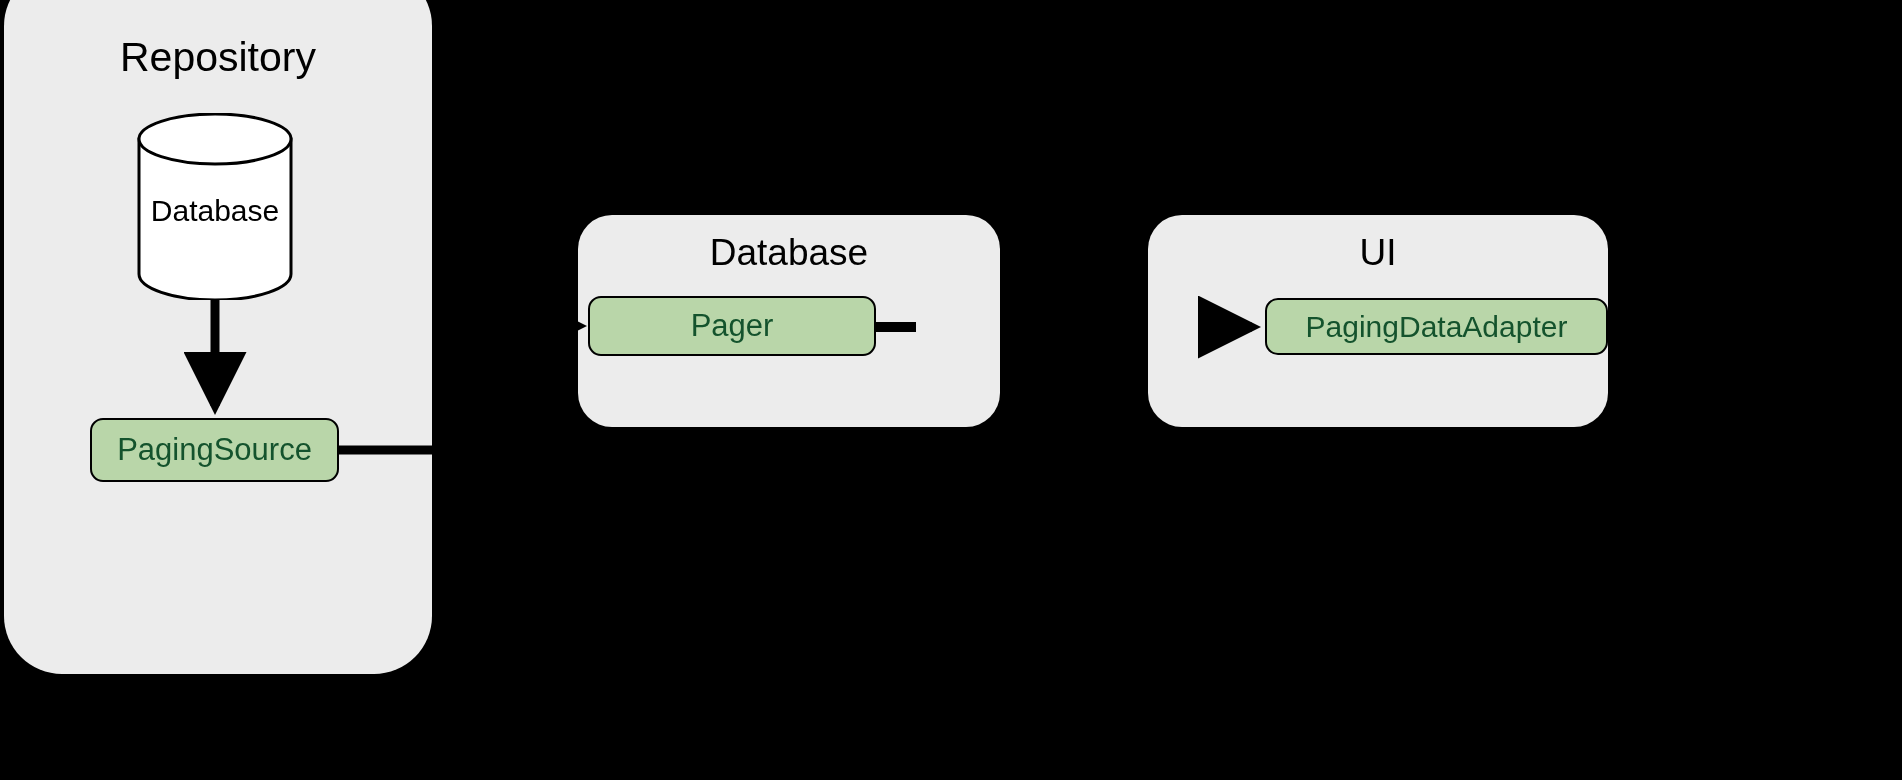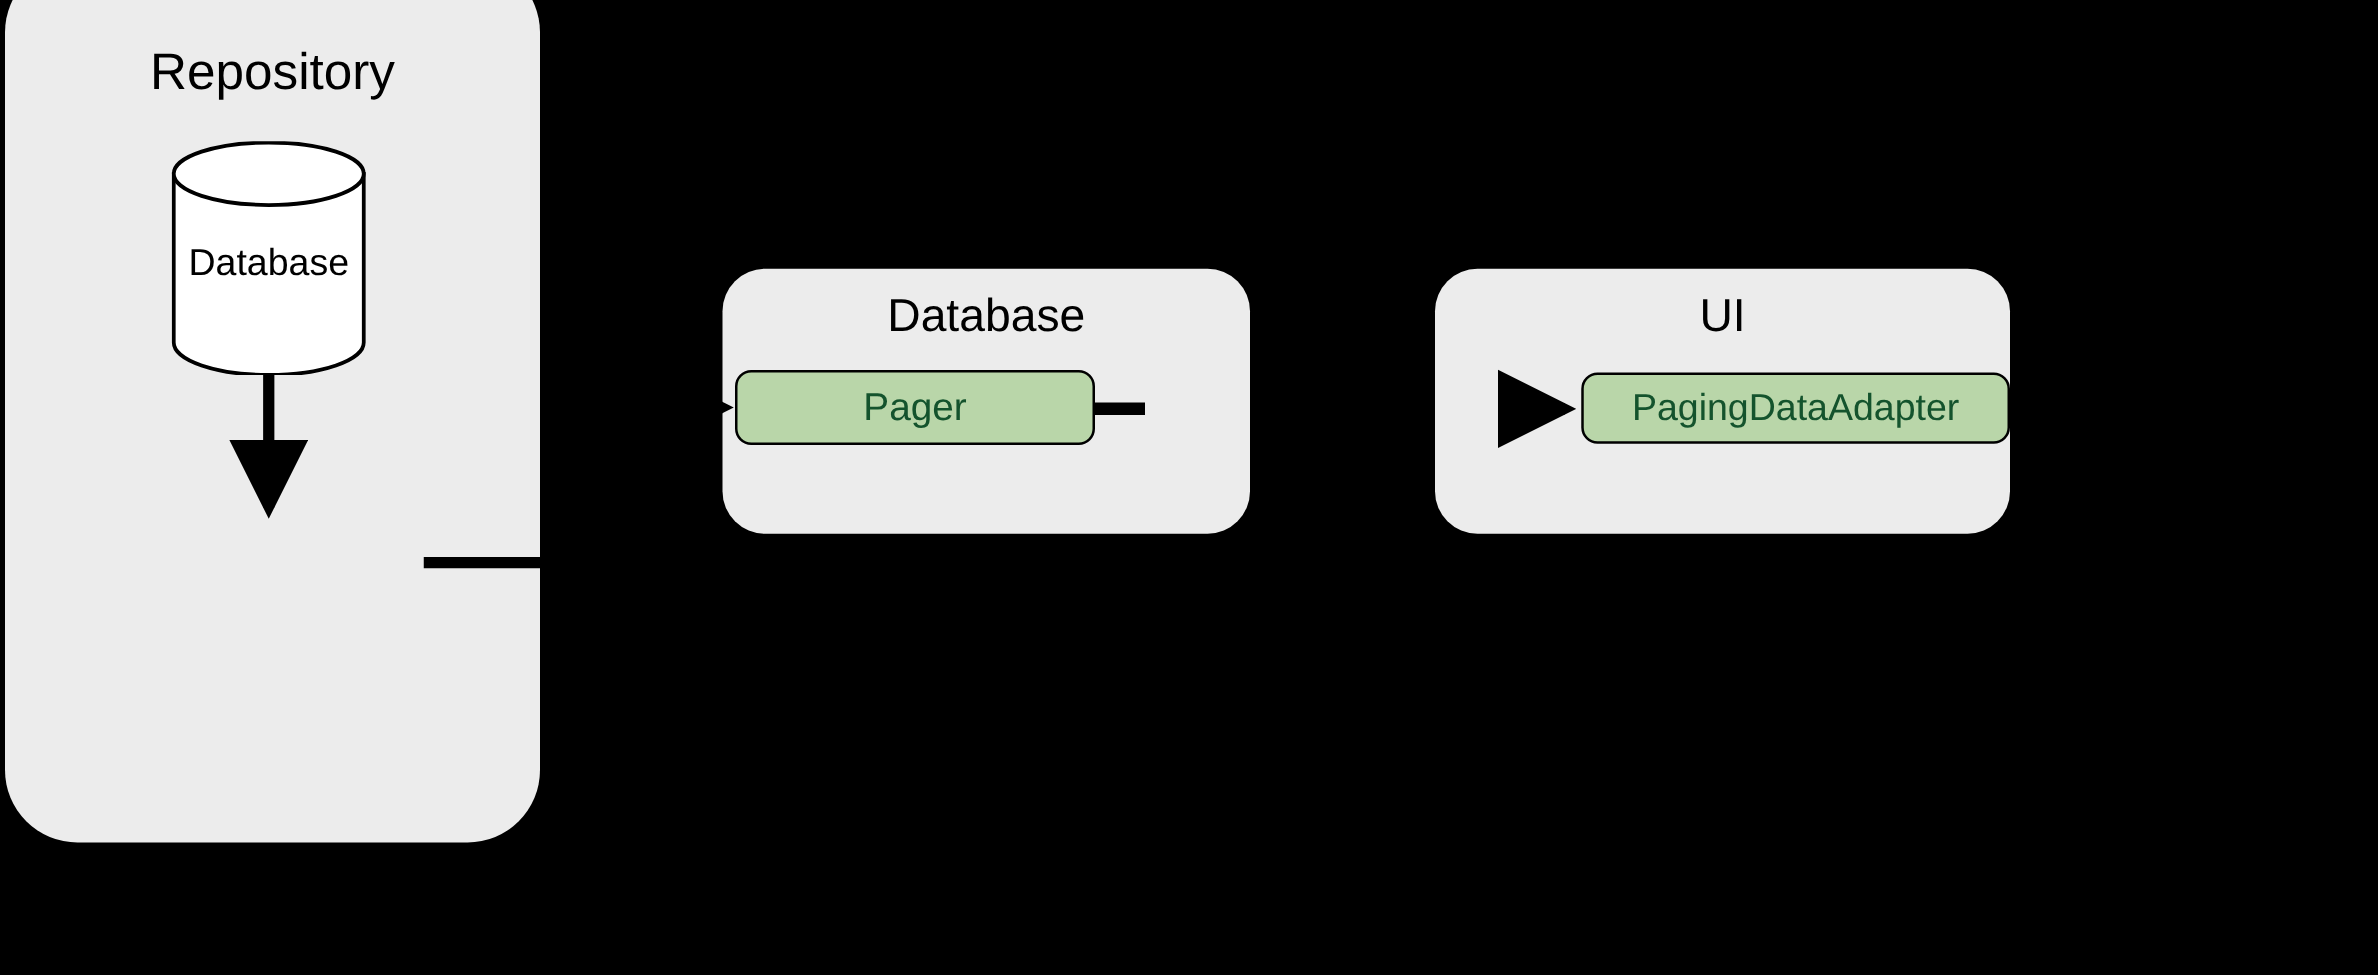--- a/index.html
+++ b/index.html
@@ -190,20 +190,23 @@
       <line x1="1203" y1="327" x2="1252" y2="327" stroke="#000000" stroke-width="9" marker-end="url(#arrowhead)"></line>
     </g>
   </svg>
 
   <svg id="database-shape" width="156" height="187" viewBox="0 0 156 187" xmlns="http://www.w3.org/2000/svg">
     <path d="M2,26 L2,161 A76,26 0 0 0 154,161 L154,26 Z" fill="#ffffff" stroke="#000000" stroke-width="3"></path>
     <ellipse cx="78" cy="26" rx="76" ry="25" fill="#ffffff" stroke="#000000" stroke-width="3"></ellipse>
   </svg>
   <div id="database-label">Database</div>
 
+  <div class="node-box" id="paging-source-node">
+    <span>PagingSource</span>
+  </div>
 
   <div class="node-box" id="pager-node">
     <span>Pager</span>
   </div>
 
 
   <div class="node-box" id="paging-data-adapter-node">
     <span>PagingDataAdapter</span>
   </div>
 

